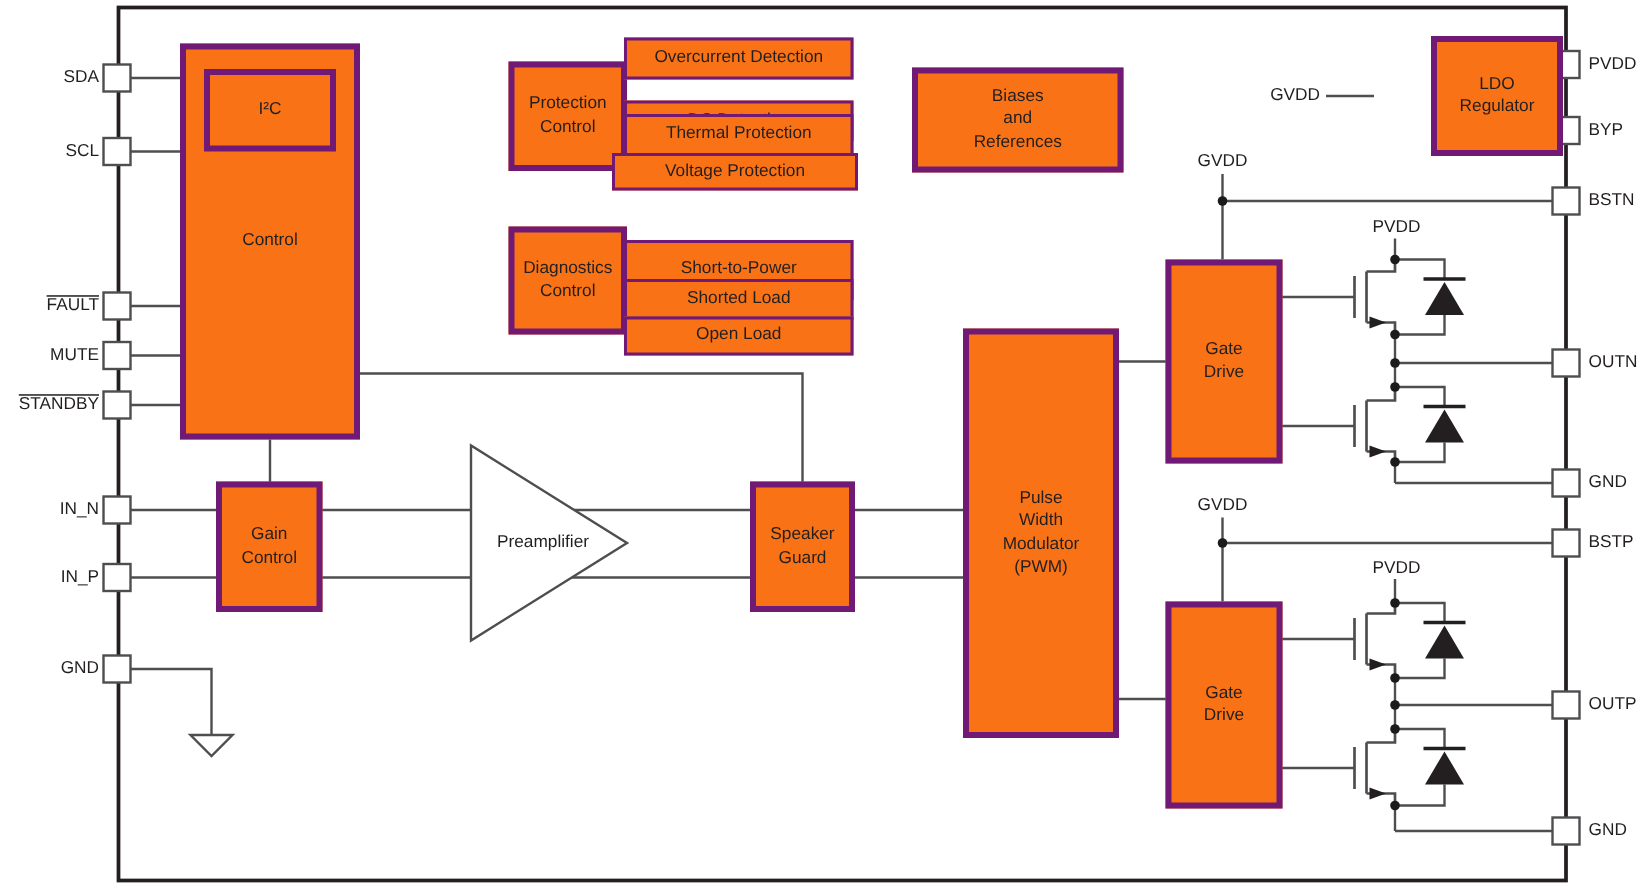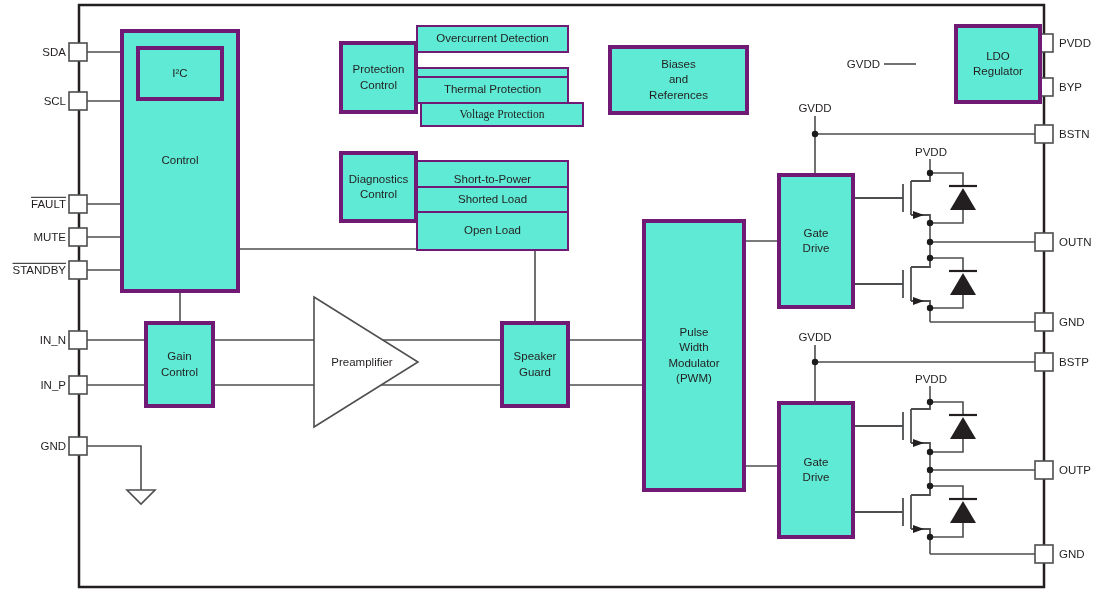--- a/index.html
+++ b/index.html
@@ -2,21 +2,21 @@
 <html><head>
 <meta charset="utf-8">
 <style>
   html,body{margin:0;padding:0;background:#ffffff;}
   #stage{
     position:relative;width:1100px;height:593px;background:#ffffff;
     font-family:"Liberation Sans", sans-serif;color:#231f20;overflow:hidden;
   }
   #stage svg{position:absolute;left:0;top:0;}
   .block{
-    position:absolute;box-sizing:border-box;border:4px solid #701a75;background:#5eead4;
+    position:absolute;box-sizing:border-box;border:4px solid #701a75;background:#f97316;
     display:flex;align-items:center;justify-content:center;text-align:center;
     white-space:pre-line;font-size:11.5px;line-height:1.32;color:#231f20;
   }
   .row{border-width:2px;}
   .lbl{
     position:absolute;white-space:pre-line;font-size:11.5px;line-height:1.25;color:#231f20;
   }
   .center{transform:translate(-50%,-50%);text-align:center;}
   .ralign{transform:translate(-100%,-50%);text-align:right;}
   .lalign{transform:translate(0,-50%);text-align:left;}
@@ -168,27 +168,27 @@
   </svg>
 
   <div class="block" style="left:120px;top:29px;width:120px;height:264px;">Control</div>
   <div class="block" style="left:136px;top:46px;width:88px;height:55px;">I²C</div>
 
   <div class="block" style="left:339px;top:41px;width:79px;height:73px;">Protection
 Control</div>
   <div class="block row" style="left:416px;top:25px;width:153px;height:28px;">Overcurrent Detection</div>
   <div class="block row" style="left:416px;top:51px;width:153px;height:27px;margin-top:16px;">DC Detection</div>
   <div class="block row" style="left:416px;top:76px;width:153px;height:28px;">Thermal Protection</div>
-  <div class="block row" style="left:420px;top:102px;width:164px;height:25px;font-family:Liberation Serif, serif;">Voltage Protection</div>
+  <div class="block row" style="left:408px;top:102px;width:164px;height:25px;">Voltage Protection</div>
 
   <div class="block" style="left:339px;top:151px;width:79px;height:72px;">Diagnostics
 Control</div>
   <div class="block row" style="left:416px;top:160px;width:153px;height:40px;">Short-to-Power</div>
   <div class="block row" style="left:416px;top:186px;width:153px;height:27px;">Shorted Load</div>
-  <div class="block row" style="left:416px;top:211px;width:153px;height:40px;">Open Load</div>
+  <div class="block row" style="left:416px;top:211px;width:153px;height:26px;">Open Load</div>
 
   <div class="block" style="left:608px;top:45px;width:141px;height:70px;">Biases
 and
 References</div>
   <div class="block" style="left:916px;top:24px;width:88px;height:80px;margin-left:38px;">LDO
 Regulator</div>
 
   <div class="block" style="left:144px;top:321px;width:71px;height:87px;">Gain
 Control</div>
   <div class="block" style="left:500px;top:321px;width:70px;height:87px;">Speaker

